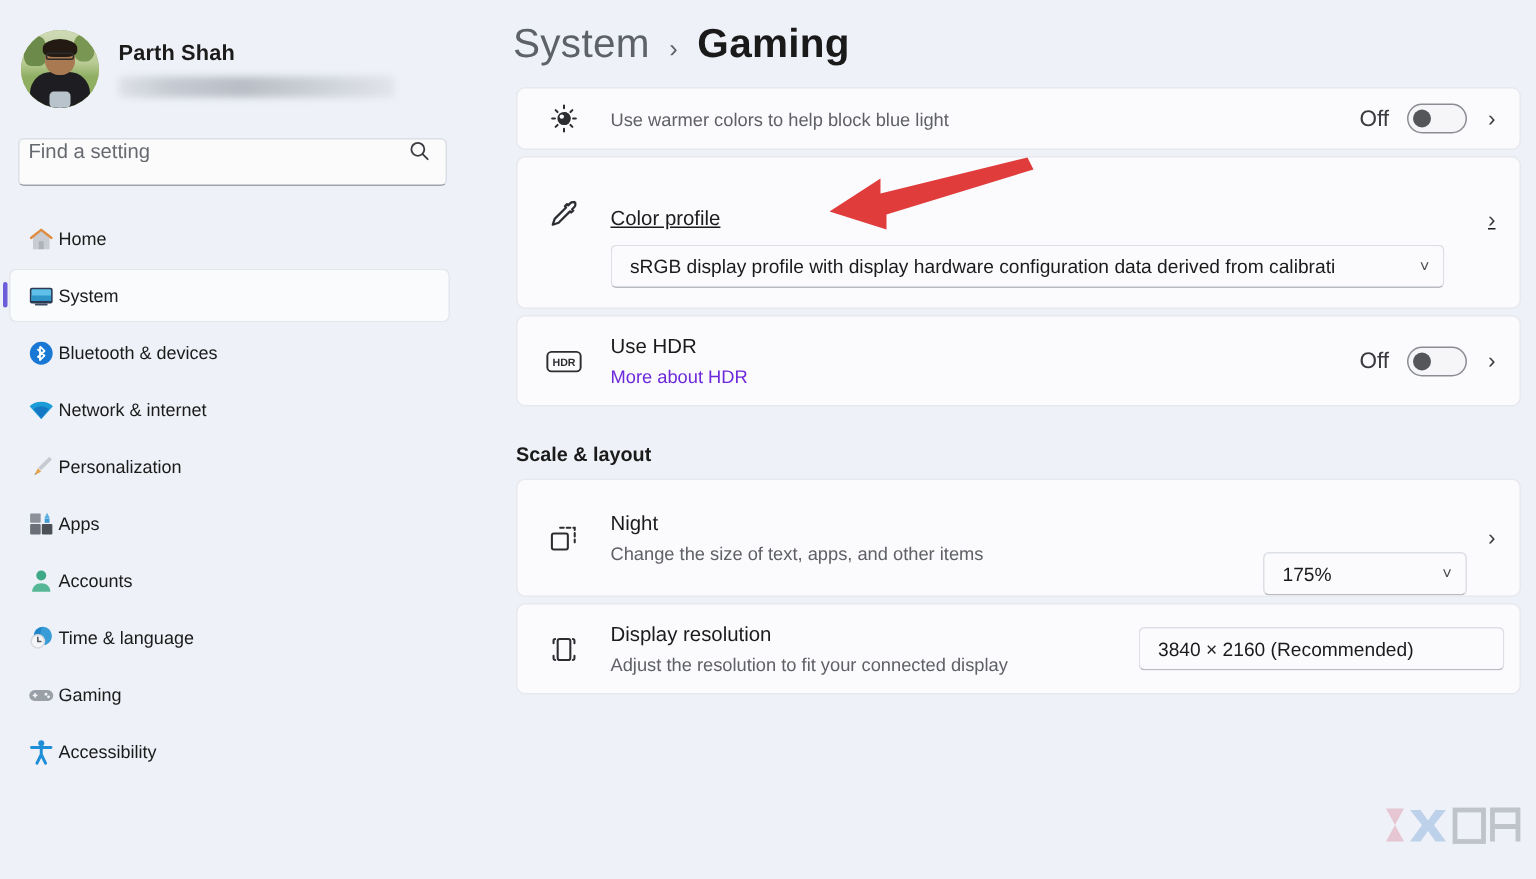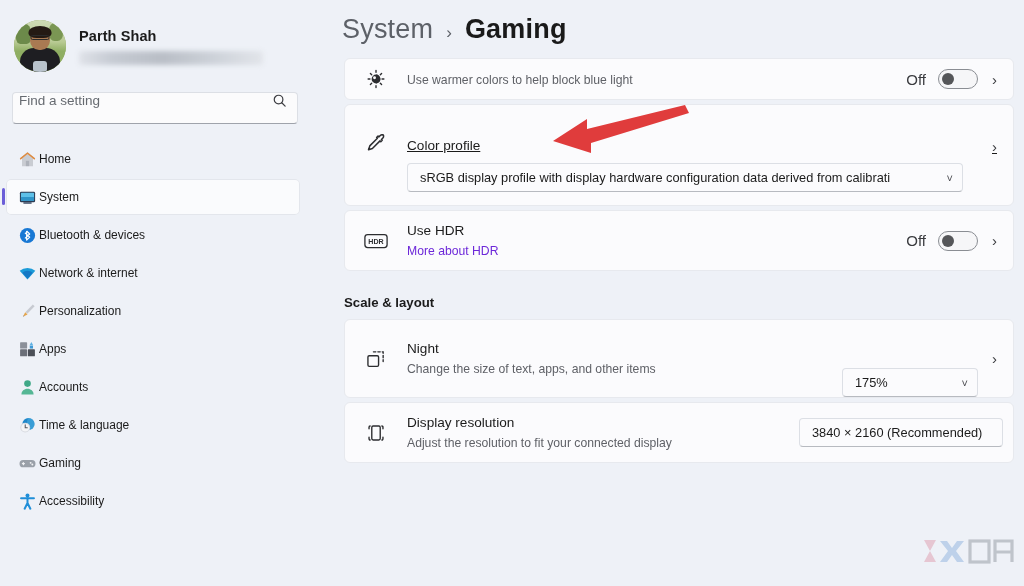--- a/index.html
+++ b/index.html
@@ -112,21 +112,21 @@
     border: 1px solid #dcdfe5; border-bottom-color: #b7bac0;
     border-radius: 4px;
     display: flex; align-items: center; justify-content: space-between;
     padding: 0 9px 0 12px; cursor: pointer;
   }
   .dropdown .dd-text { font-size: 12.8px; color: #1b1b1b; white-space: nowrap; overflow: hidden; }
   .dropdown .dd-chev { font-size: 11px; color: #4a4b50; margin-left: 10px; }
 
   .colorprofile-dd { margin: 8px 10px 0 62px; }
   .scale-dd { width: 136px; margin-top: 48px; }
-  .res-dd { width: 204px; }
+  .res-dd { width: 244px; }
 
   
   .arrow-anno { position: absolute; left: 541px; top: 103px; pointer-events: none; }
 
   .watermark { position: absolute; right: 8px; bottom: 14px; opacity: .55; pointer-events: none; }
 </style>
 </head>
 <body>
 
 <div class="app">

